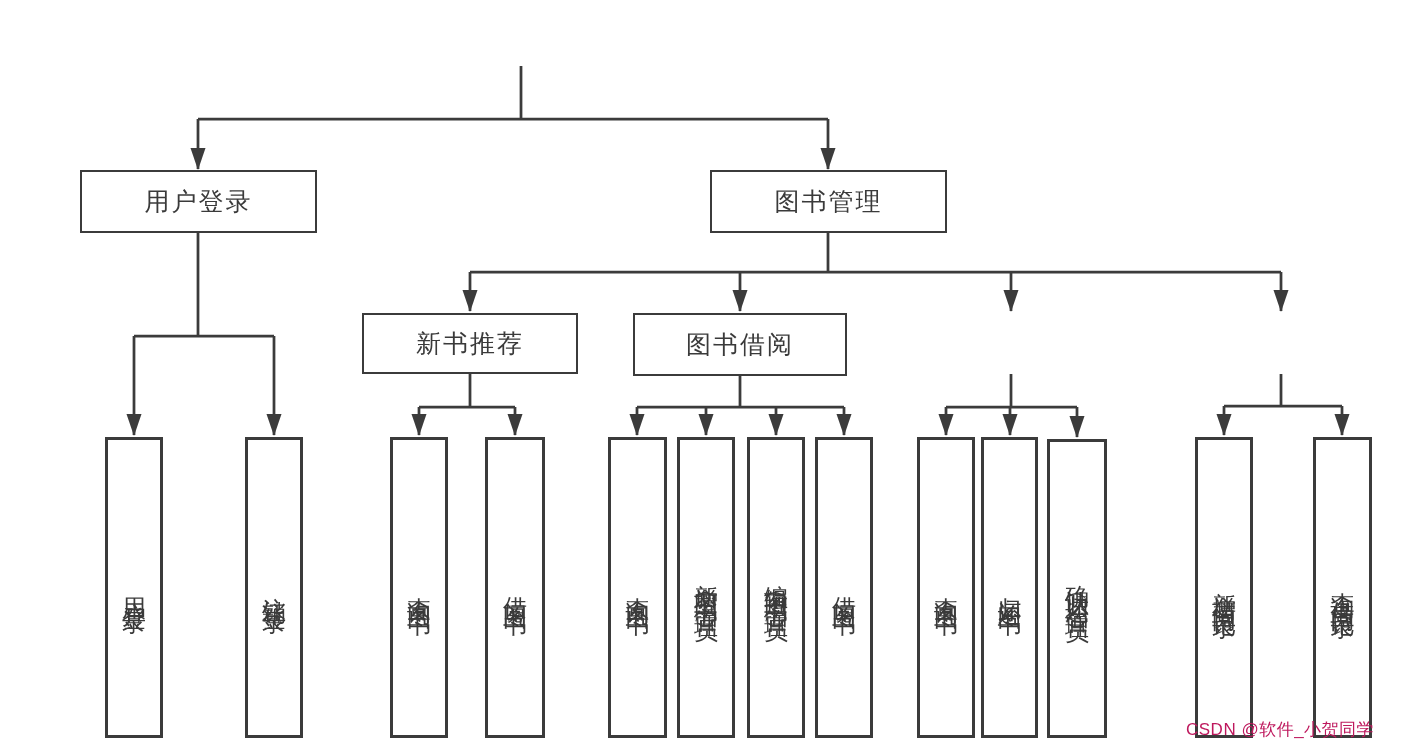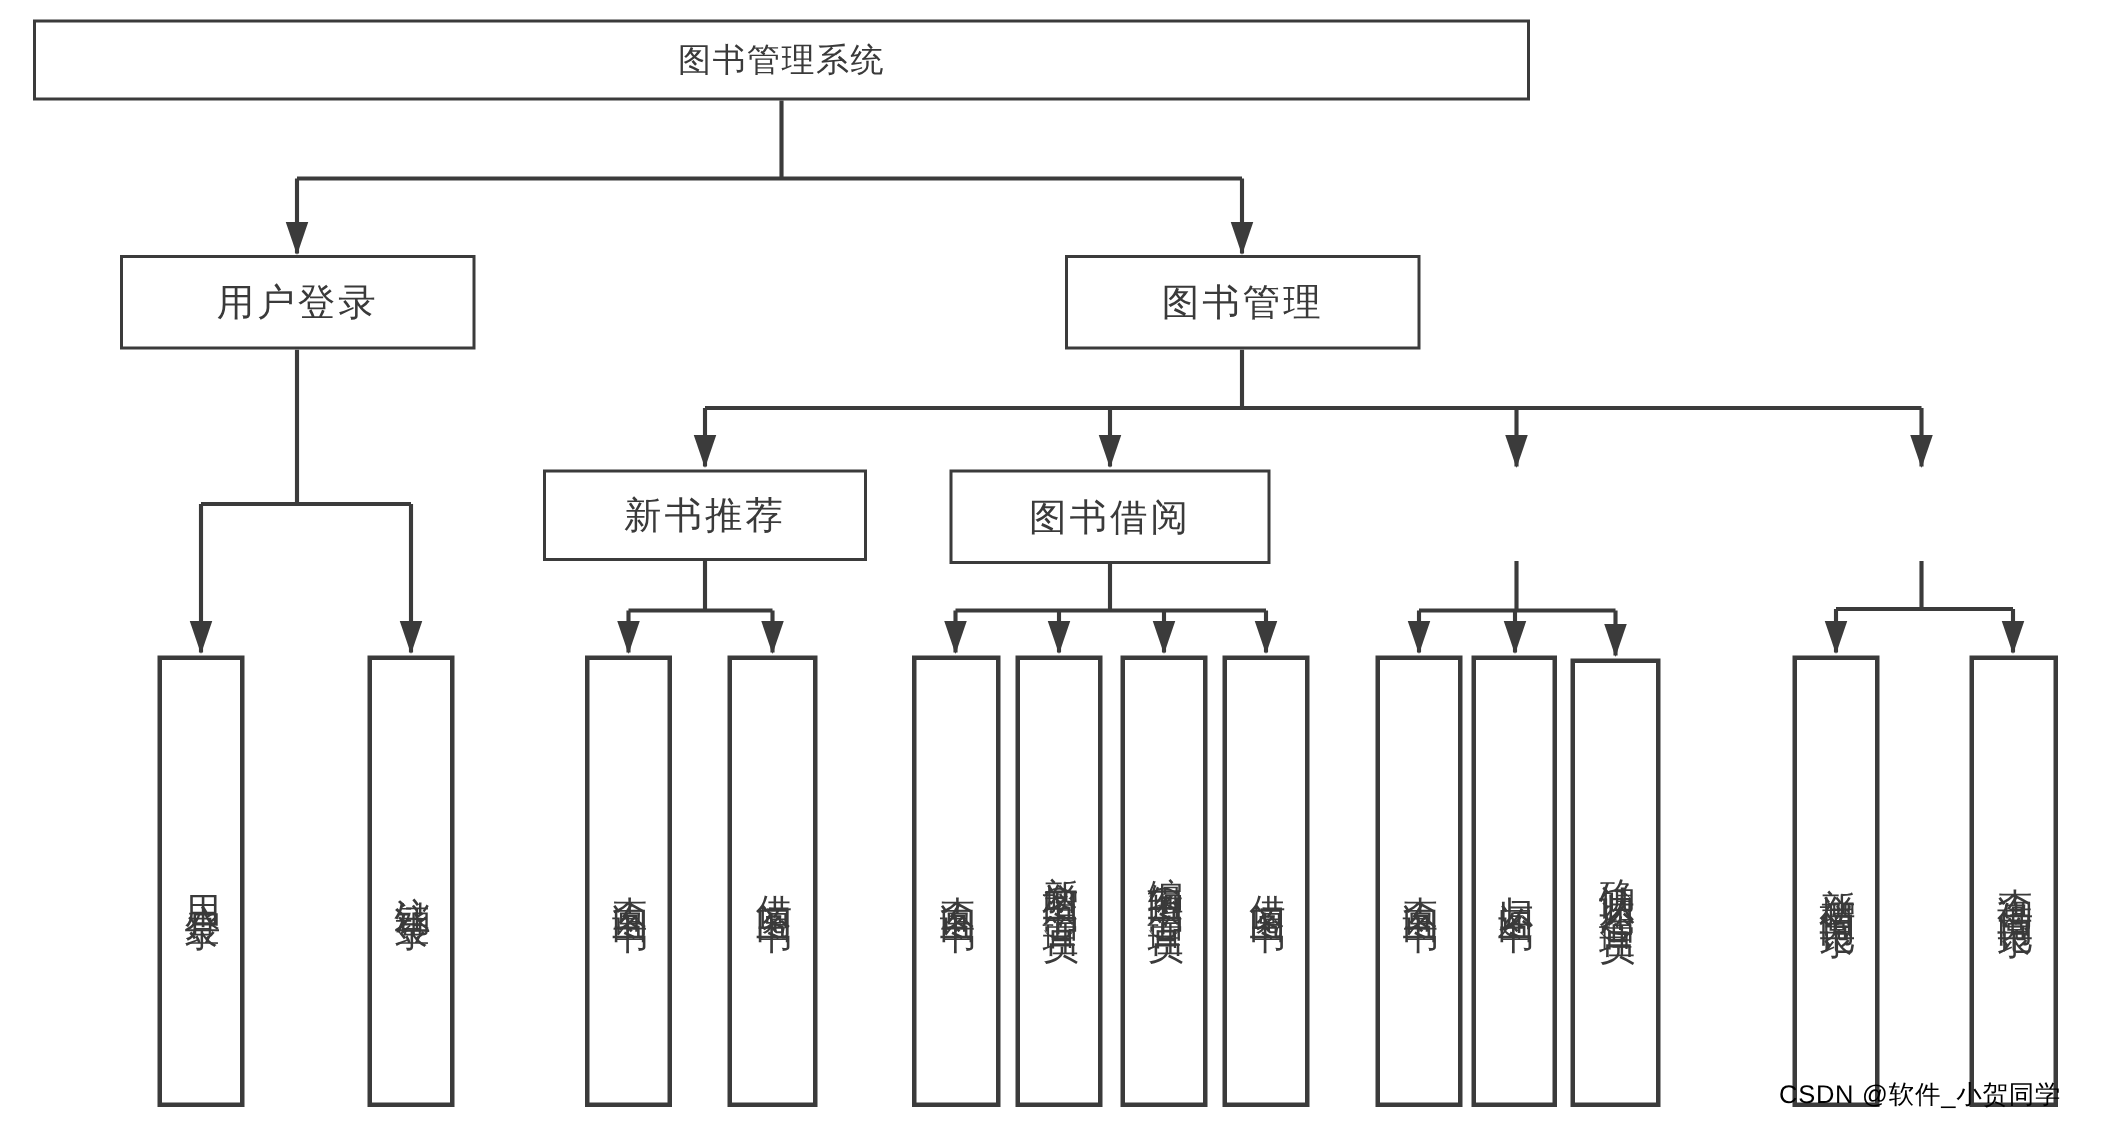--- a/index.html
+++ b/index.html
@@ -45,21 +45,21 @@
     letter-spacing: 5px;
     line-height: 1;
     white-space: nowrap;
   }
   .watermark {
     position: absolute;
     left: 1186px;
     top: 718px;
     z-index: 3;
     font-size: 17px;
-    color: #000000;
+    color: #be185d;
     letter-spacing: 0.5px;
     white-space: nowrap;
     text-align: right;
   }
 </style>
 </head>
 <body>
 
 <div class="canvas">
 
@@ -99,23 +99,20 @@
       <line x1="946" y1="407" x2="946" y2="435" marker-end="url(#arr)"></line>
       <line x1="1010" y1="407" x2="1010" y2="435" marker-end="url(#arr)"></line>
       <line x1="1077" y1="407" x2="1077" y2="437" marker-end="url(#arr)"></line>
 
       <path d="M1281,374 V406 M1224,406 H1342"></path>
       <line x1="1224" y1="406" x2="1224" y2="435" marker-end="url(#arr)"></line>
       <line x1="1342" y1="406" x2="1342" y2="435" marker-end="url(#arr)"></line>
     </g>
   </svg>
 
-  <div class="box hbox rootbox" style="left:22px; top:13px; width:998px; height:54px;">
-    <span>图书管理系统</span>
-  </div>
 
   <div class="box hbox" style="left:80px; top:170px; width:237px; height:63px;">
     <span>用户登录</span>
   </div>
   <div class="box hbox" style="left:362px; top:313px; width:216px; height:61px;">
     <span>新书推荐</span>
   </div>
 
   <div class="box hbox" style="left:710px; top:170px; width:237px; height:63px;">
     <span>图书管理</span>

